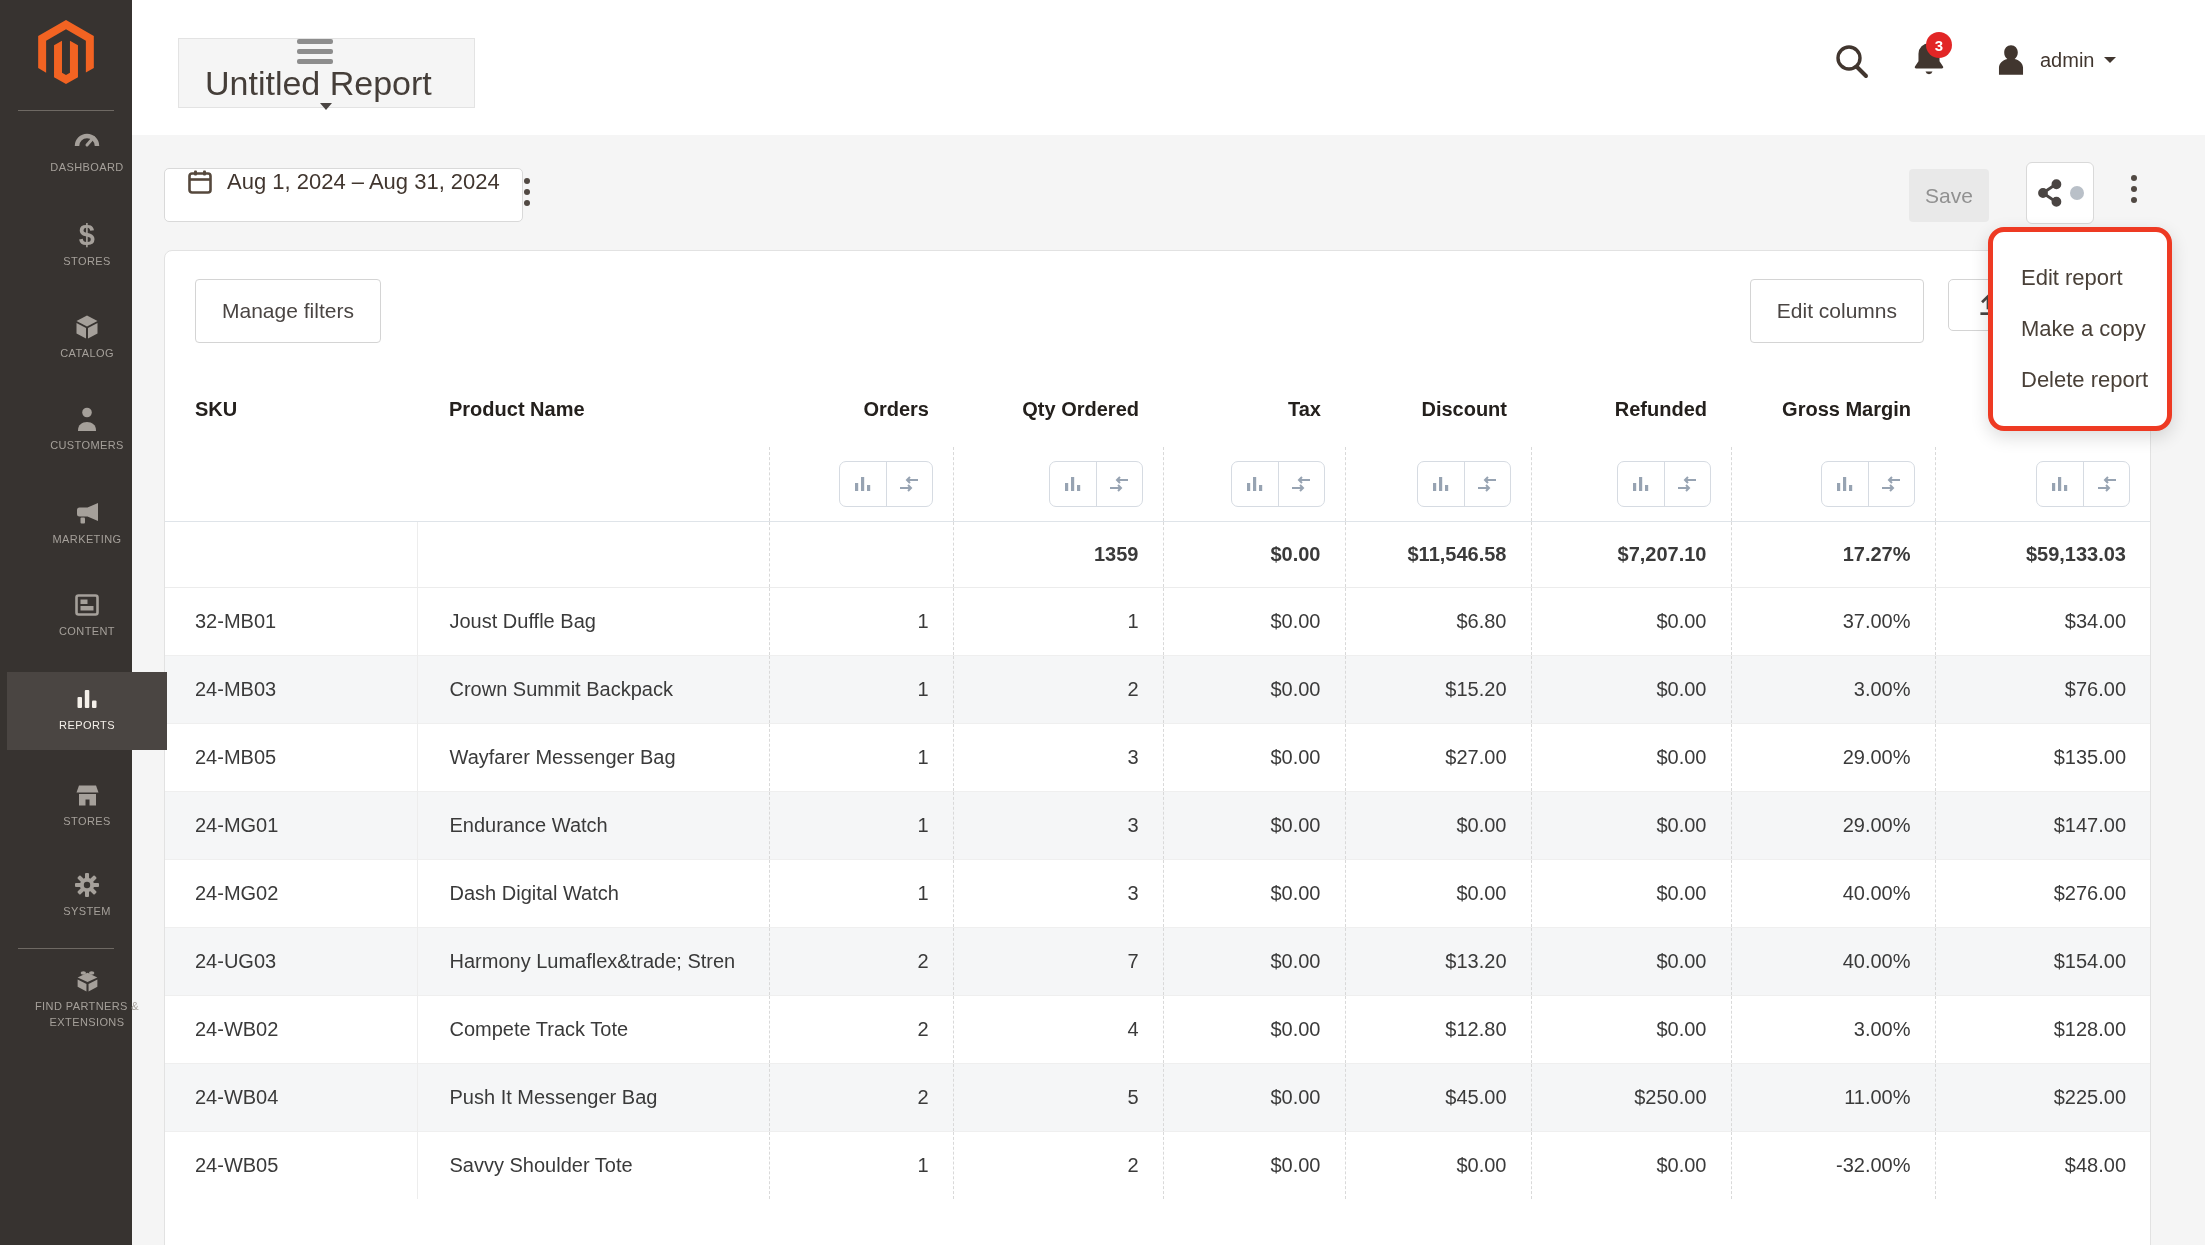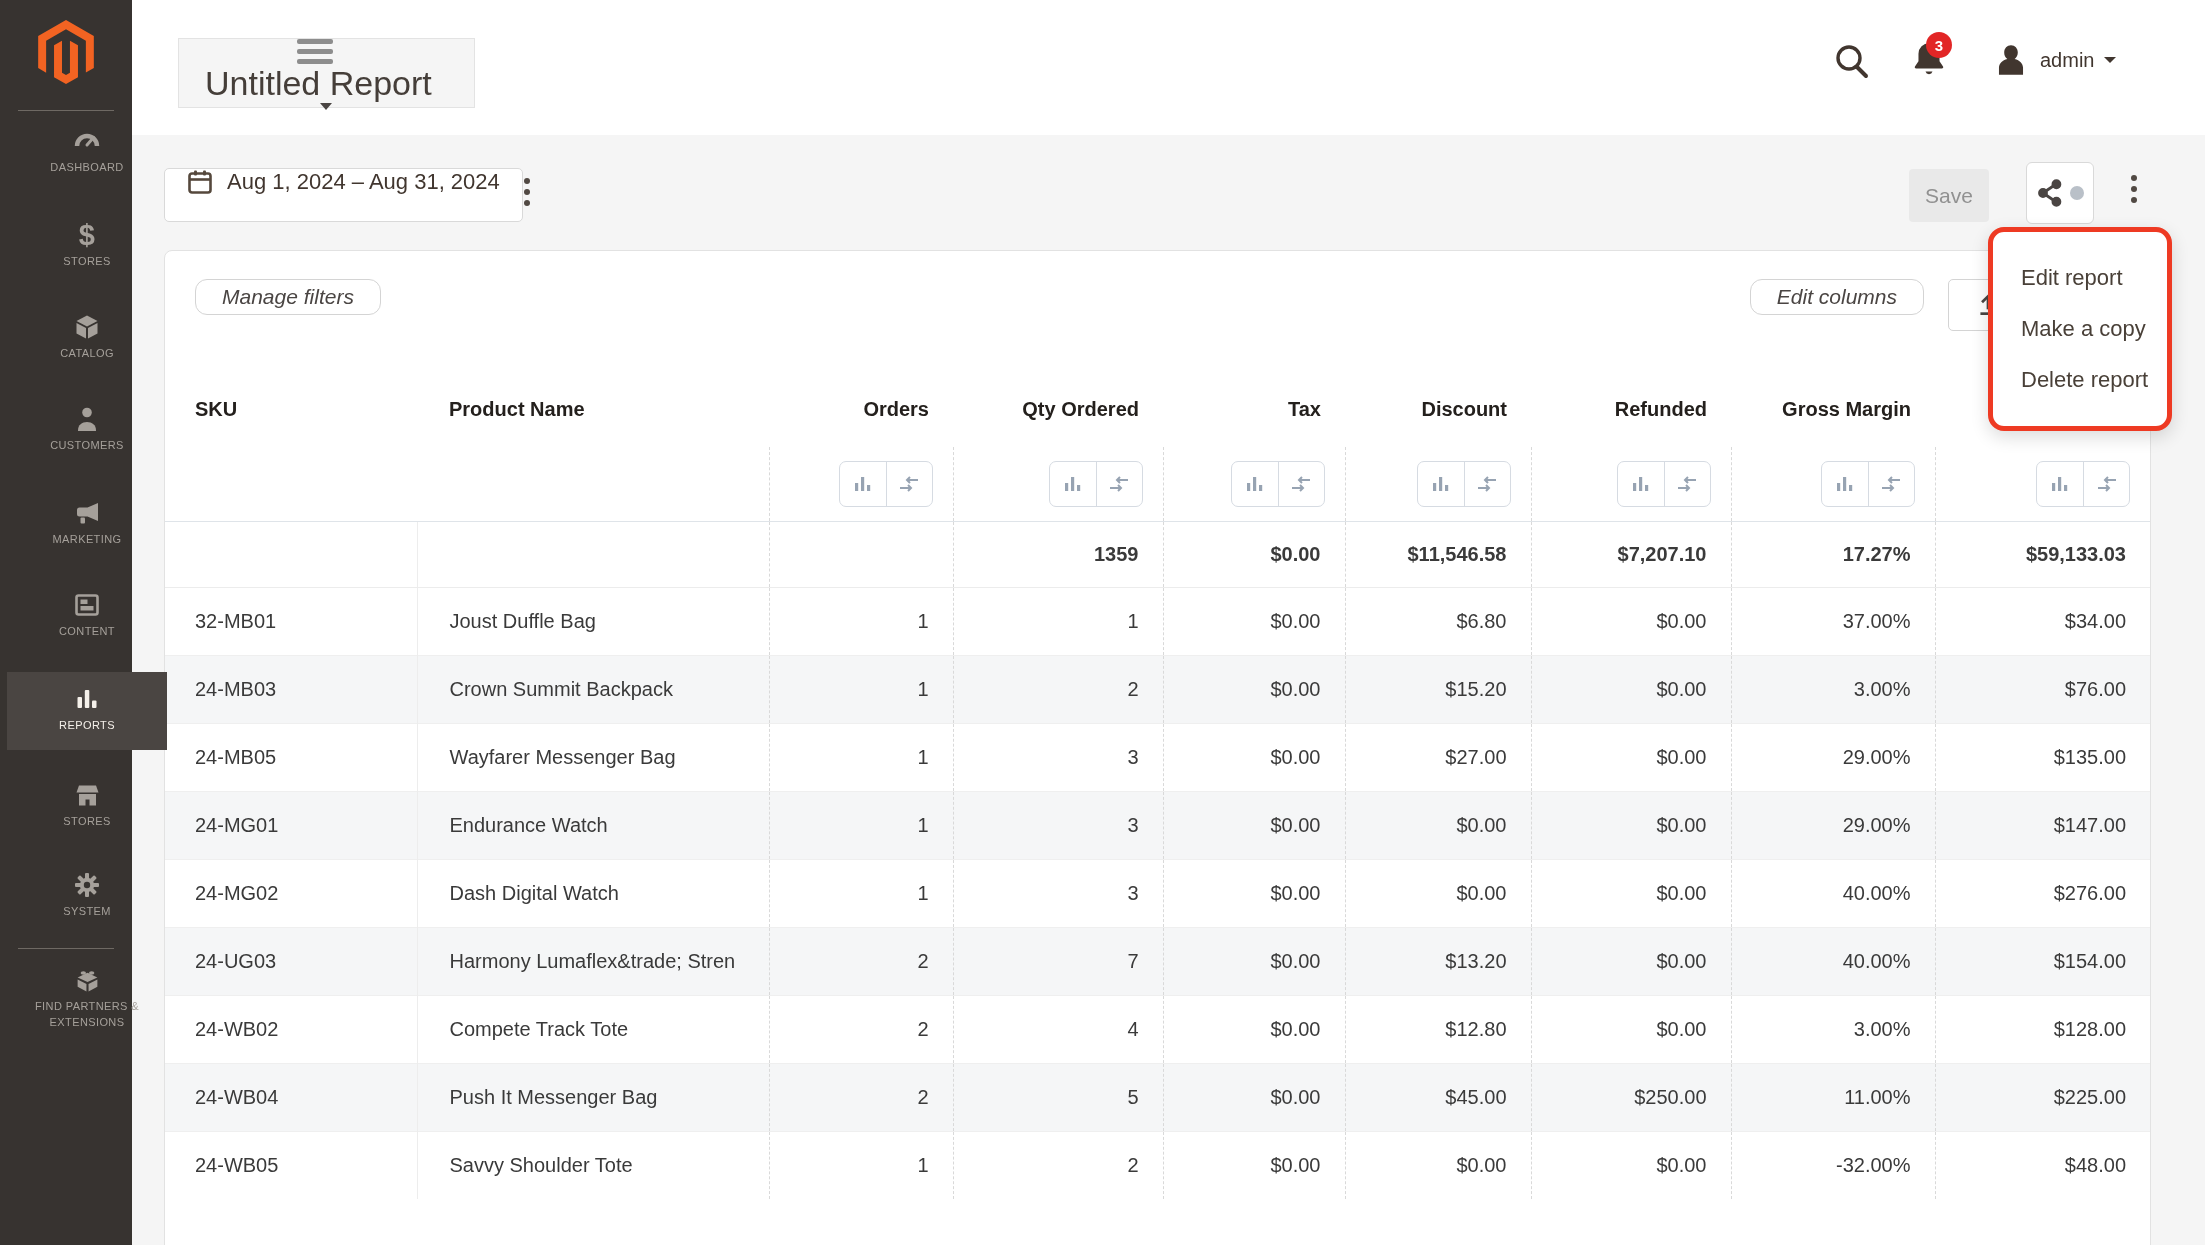--- a/index.html
+++ b/index.html
@@ -38,21 +38,21 @@
   .kebab { position:absolute; width:6px; cursor:pointer; }
   .kebab i { display:block; width:6px; height:6px; border-radius:50%; background:#514943; margin-bottom:5px; }
   .kebab-1 { left:524px; top:178px; }
   .kebab-2 { left:2131px; top:175px; }
   .save-btn { position:absolute; left:1909px; top:169px; width:80px; height:53px; background:#e9e9e9; border:none; border-radius:4px; font-size:21px; color:#919191; font-family:inherit; cursor:pointer; }
   .share-btn { position:absolute; left:2026px; top:162px; width:68px; height:62px; background:#fff; border:1px solid #d9d9d9; border-radius:6px; display:flex; align-items:center; justify-content:center; cursor:pointer; }
   .share-dot { width:14px; height:14px; border-radius:50%; background:#b9c0c8; margin-left:6px; }
 
   
   .card { position:absolute; left:164px; top:250px; width:1987px; height:1040px; background:#fff; border:1px solid #e2e2e2; border-radius:8px 8px 0 0; }
-  .btn-outline { position:absolute; top:28px; height:36px; background:#fff; border:1px solid #d4d4d4; border-radius:12px; font-size:21px; color:#4a4543; font-family:inherit; padding:0 26px; cursor:pointer;font-style:italic; }
+  .btn-outline { position:absolute; top:28px; height:64px; background:#fff; border:1px solid #d4d4d4; border-radius:4px; font-size:21px; color:#4a4543; font-family:inherit; padding:0 26px; cursor:pointer; }
   .manage-filters { left:30px; }
   .edit-columns { right:226px; }
   .export-btn { position:absolute; right:122px; top:28px; width:80px; height:52px; background:#fff; border:1px solid #d4d4d4; border-radius:5px; display:flex; align-items:center; justify-content:center; cursor:pointer; }
 
   
   table.report { border-collapse:collapse; table-layout:fixed; width:1985px; margin-top:120px; }
   .report th { height:76px; font-size:20px; font-weight:700; color:#24201d; vertical-align:middle; }
   .report td { font-size:20px; color:#3a3a3a; vertical-align:middle; }
   .c-sku { text-align:left; padding-left:30px; }
   .c-prod { text-align:left; padding-left:32px; white-space:nowrap; overflow:hidden; }

